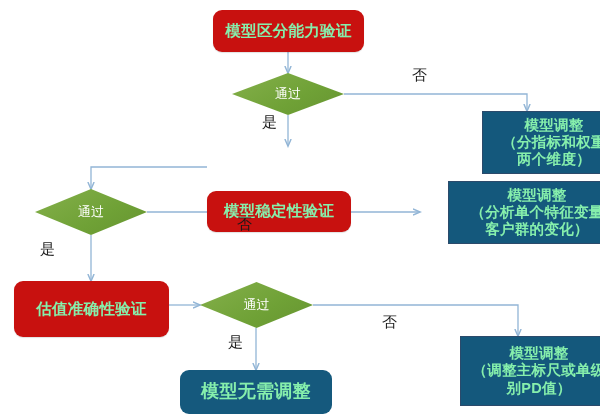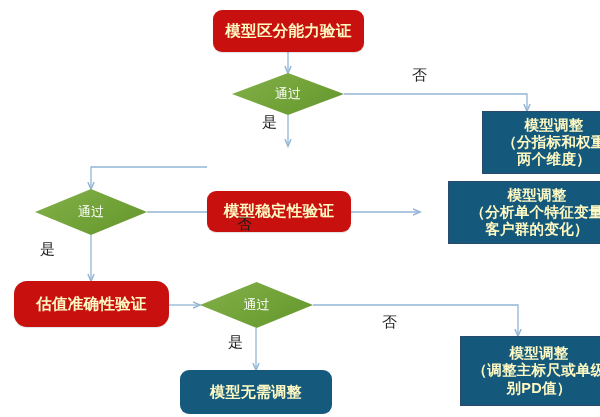--- a/index.html
+++ b/index.html
@@ -17,42 +17,42 @@
     background: #ffffff;
     overflow: hidden;
   }
   .node {
     position: absolute;
     box-sizing: border-box;
     display: flex;
     align-items: center;
     justify-content: center;
     text-align: center;
-    color: #fef9c3;
+    color: #86efac;
     font-weight: bold;
     line-height: 1.18;
     letter-spacing: 0.3px;
     z-index: 3;
   }
   .node-red {
     background: #C8110F;
     border-radius: 9px;
     font-size: 15.5px;
     box-shadow: 0 1px 1px rgba(0,0,0,0.12);
   }
   .node-blue-sq {
     background: #14587C;
     border: 1px solid #2b4a6b;
     font-size: 14.5px;
     margin-left: 27px;
   }
   .node-blue-round {
     background: #15597D;
     border-radius: 9px;
-    font-size: 15px;
+    font-size: 18px;
   }
   .node-blue-sq .txt, .node-blue-round .txt, .node-red .txt {
     padding: 0 4px;
     white-space: pre-line;
   }
   .diamond {
     position: absolute;
     z-index: 3;
   }
   .diamond .dshape {
@@ -164,21 +164,21 @@
 
   <div class="edge-label" style="left:237px; top:215px;">否</div>
   <div class="edge-label" style="left:40px; top:240px;">是</div>
 
   <div class="node node-blue-sq" style="left:421px; top:181px; width:178px; height:63px;">
     <span class="txt">模型调整
 （分析单个特征变量
 客户群的变化）</span>
   </div>
 
-  <div class="node node-red" style="left:14px; top:281px; width:155px; height:46px;border-radius:13px;">
+  <div class="node node-red" style="left:14px; top:281px; width:155px; height:56px;">
     <span class="txt">估值准确性验证</span>
   </div>
 
   <div class="diamond" style="left:200px; top:282px; width:113px; height:46px;">
     <div class="dshape"></div>
     <div class="dlabel">通过</div>
   </div>
 
   <div class="edge-label" style="left:382px; top:313px;">否</div>
   <div class="edge-label" style="left:228px; top:333px;">是</div>

